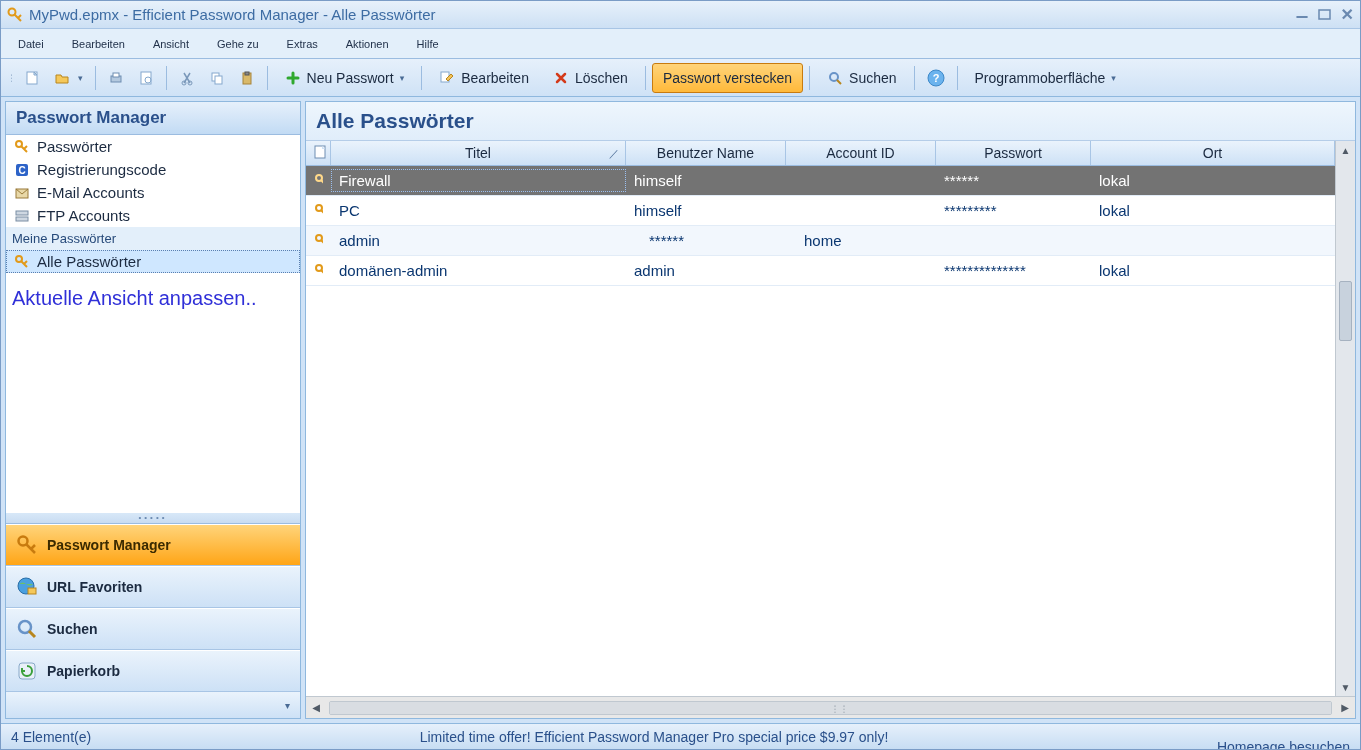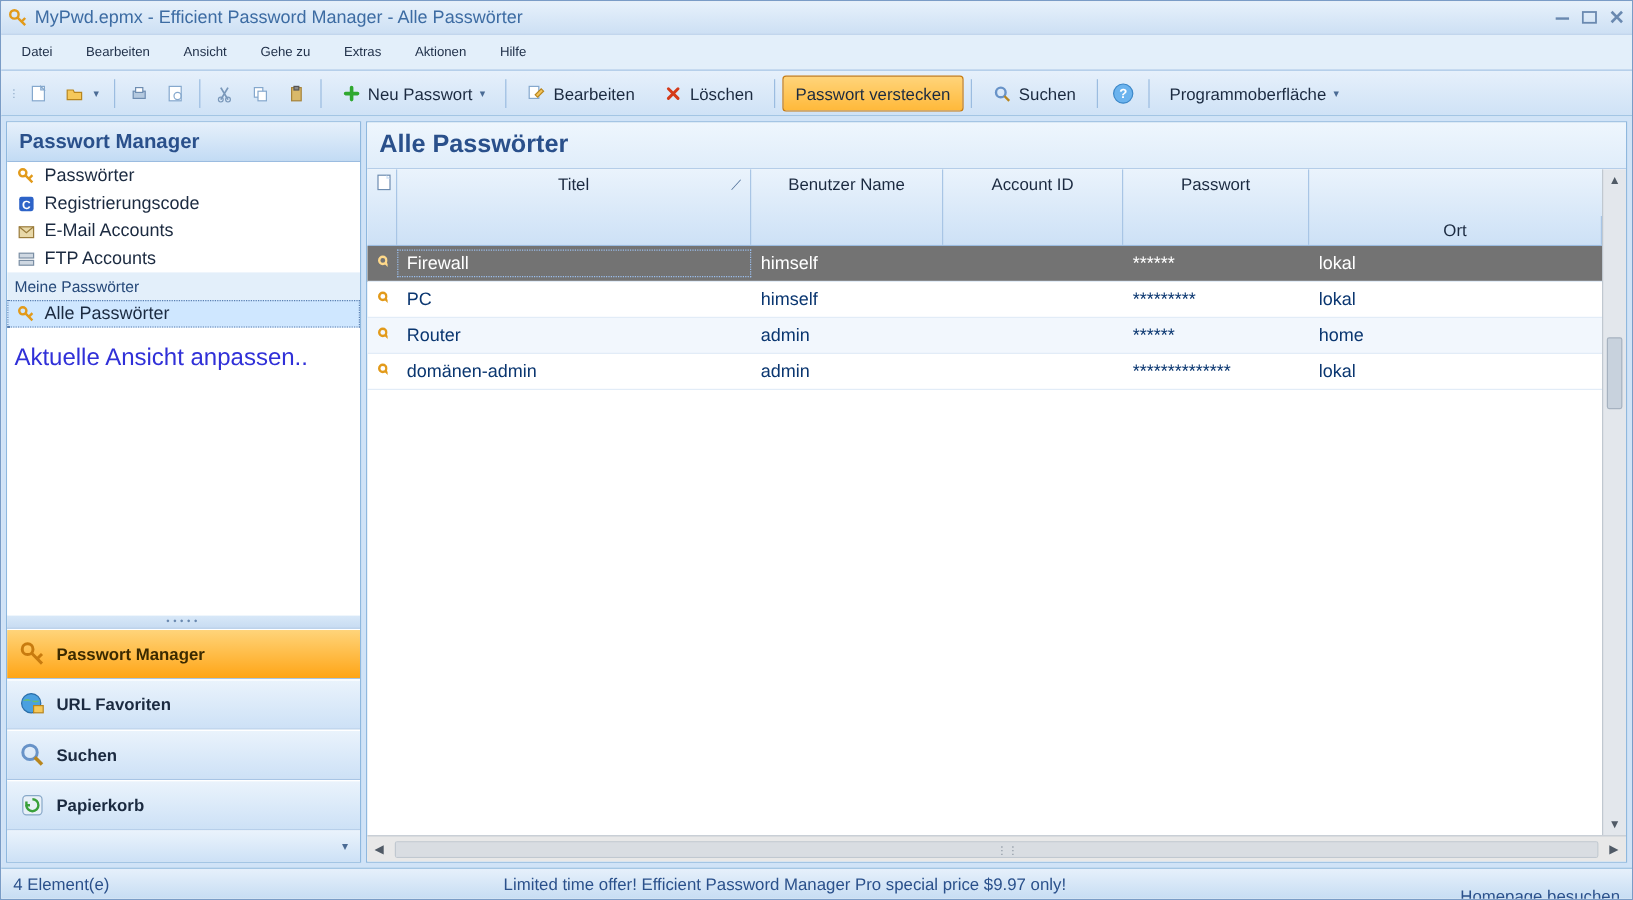--- a/index.html
+++ b/index.html
@@ -32,21 +32,21 @@
 .main-title { color: #2a508b; font-size: 21px; font-weight: bold; padding: 7px 10px; background: linear-gradient(to bottom, #eef6fd, #e0edfa); border-bottom: 1px solid #b5cde8; }
 .grid-wrapper { flex: 1; display: flex; overflow: hidden; }
 .grid { flex: 1; overflow: hidden; }
 .grid-header { display: flex; background: linear-gradient(to bottom, #eaf3fc, #cde1f6); border-bottom: 1px solid #9bbce0; font-size: 14px; color: #1b2a40; }
 .grid-header .gh { border-right: 1px solid #a8c5e5; padding: 4px 8px; text-align: center; position: relative; }
 .grid-header .col-icon { width: 25px; }
 .grid-header .col-title { width: 295px; }
 .grid-header .col-user { width: 160px; }
 .grid-header .col-account { width: 150px; }
 .grid-header .col-pass { width: 155px; }
-.grid-header .col-loc { flex: 1; margin-top: 39px; }
+.grid-header .col-loc { flex: 1; }
 .sort-ind { position: absolute; right: 6px; top: 6px; font-size: 10px; color: #4a6b95; }
 .grid-body .row { display: flex; border-bottom: 1px solid #e2ecf7; font-size: 15px; color: #0a3670; height: 30px; align-items: center; }
 .grid-body .row .cell { padding: 3px 8px; overflow: hidden; white-space: nowrap; }
 .grid-body .row .c-icon { width: 25px; display: flex; align-items: center; justify-content: center; }
 .grid-body .row .c-title { width: 295px; }
 .grid-body .row .c-user { width: 160px; }
 .grid-body .row .c-acct { width: 150px; }
 .grid-body .row .c-pass { width: 155px; }
 .grid-body .row .c-loc { flex: 1; }
 .grid-body .row.selected { background: #737373; color: #fff; }
@@ -318,21 +318,20 @@
             <div class="cell c-pass">*********</div>
             <div class="cell c-loc">lokal</div>
           </div>
           <div class="row alt">
             <div class="cell c-icon">
                 <svg width="16" height="16">
                   <circle cx="5" cy="5" r="3" fill="none" stroke="#e29a1a" stroke-width="2"></circle>
                   <path d="M7 7 L13 13 M10 10 L13 7" stroke="#e29a1a" stroke-width="2"></path>
                 </svg>
               </div>
-            <div class="cell c-title">Router</div>
             <div class="cell c-user">admin</div>
             <div class="cell c-acct"></div>
             <div class="cell c-pass">******</div>
             <div class="cell c-loc">home</div>
           </div>
           <div class="row">
             <div class="cell c-icon">
                 <svg width="16" height="16">
                   <circle cx="5" cy="5" r="3" fill="none" stroke="#e29a1a" stroke-width="2"></circle>
                   <path d="M7 7 L13 13 M10 10 L13 7" stroke="#e29a1a" stroke-width="2"></path>

